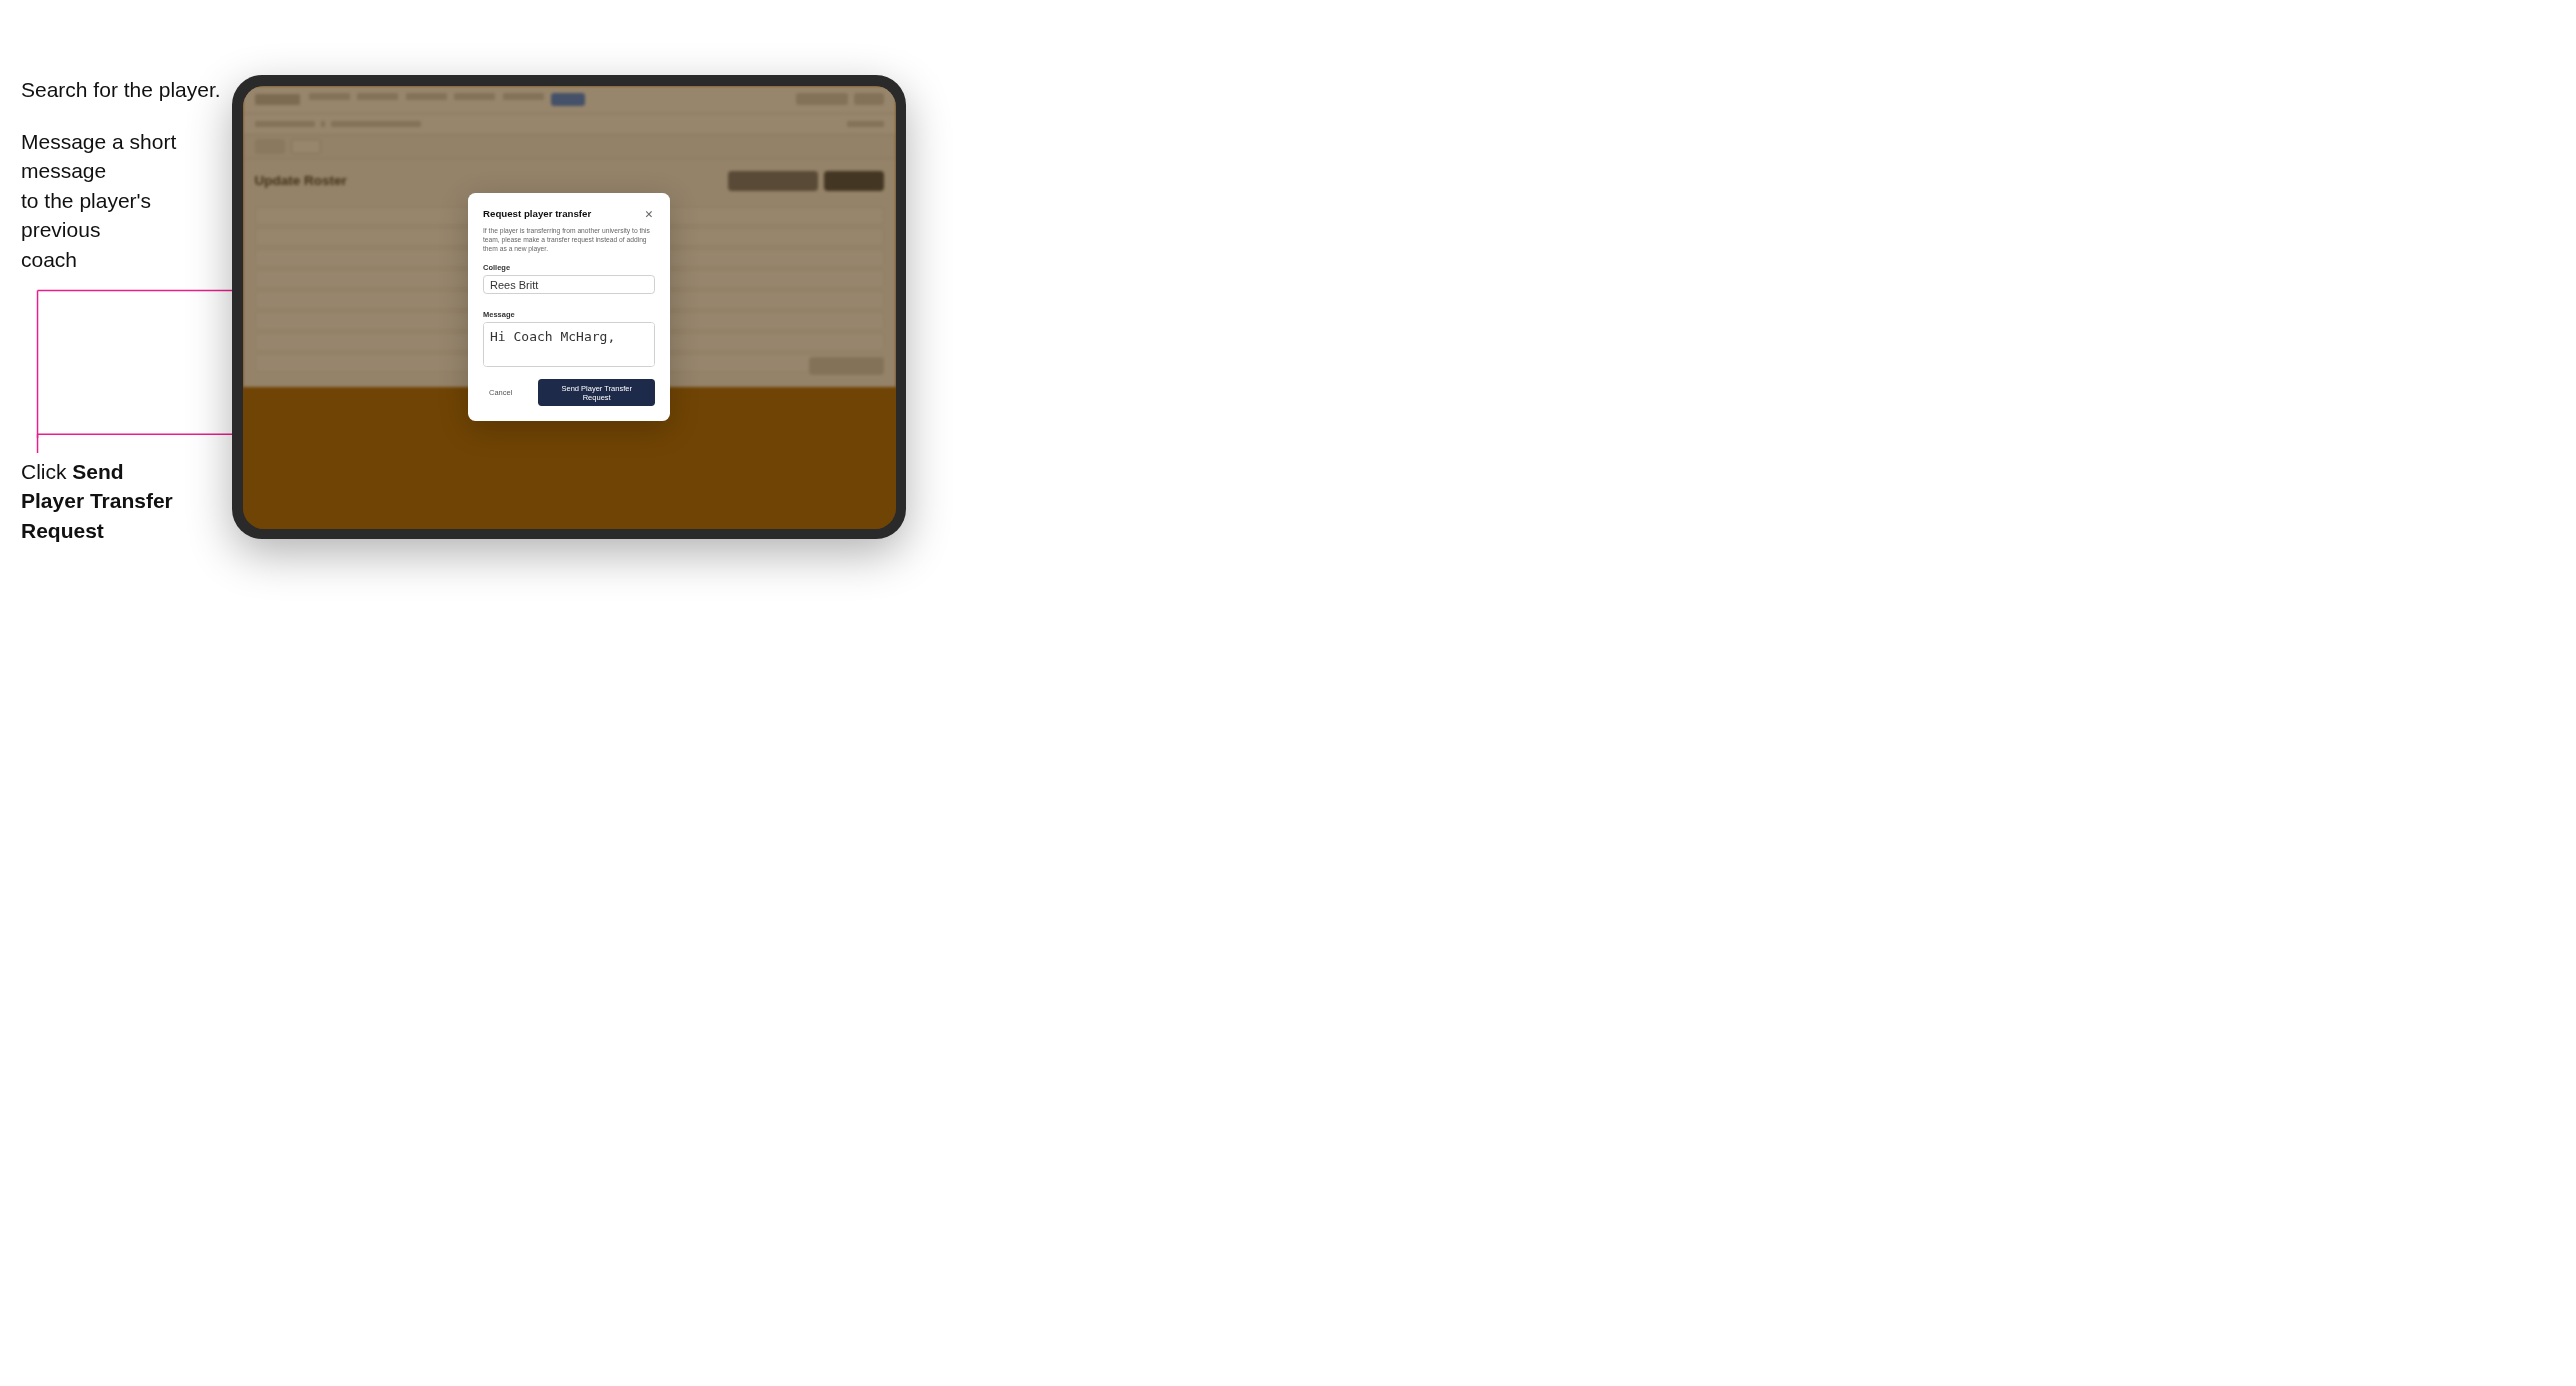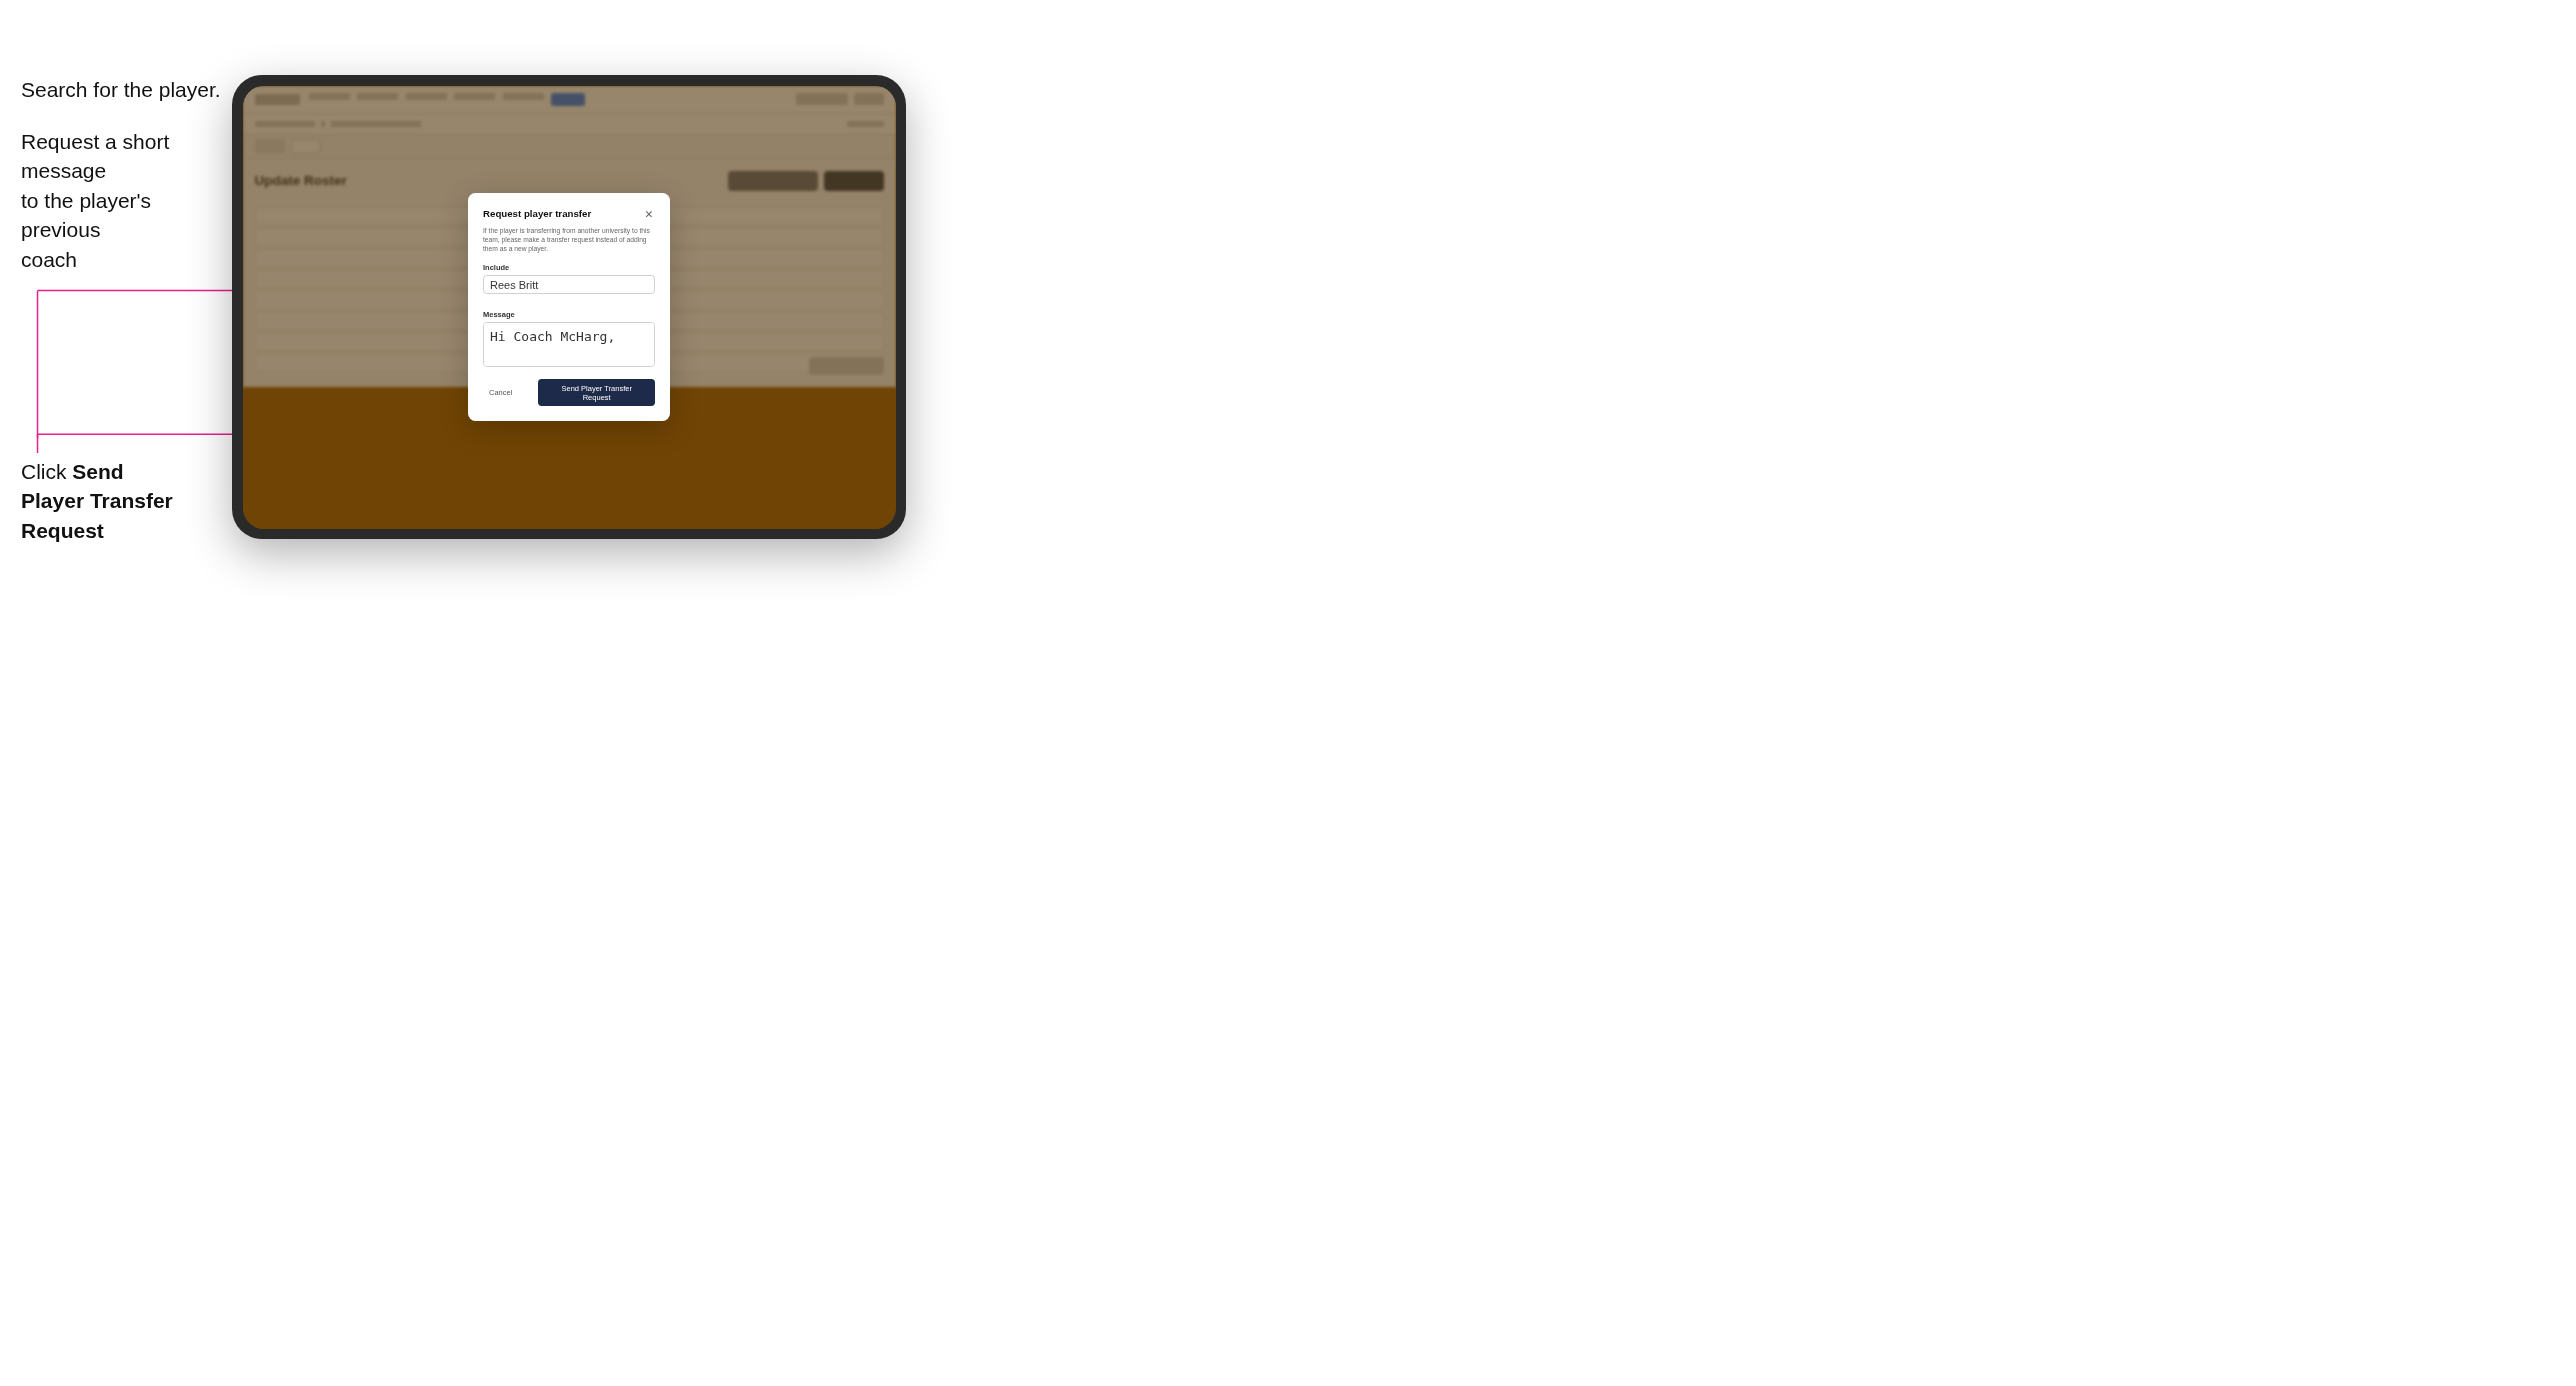--- a/index.html
+++ b/index.html
@@ -340,21 +340,21 @@
       border-radius: 3.7px;
     }
   </style>
 </head>
 <body>
 
 <div class="annotations">
   <div class="annotation-search">Search for the player.</div>
 
   <div class="annotation-message">
-    <span style="white-space: pre-line;">Request a short message
+    <span style="white-space: pre-line;">Message a short message
 to the player's previous
 coach</span>
   </div>
 
   <div class="annotation-click">
     <span>Click </span><strong>Send Player Transfer Request</strong>
   </div>
 </div>
 
 <svg style="position:absolute;left:0;top:0;width:2576px;height:1386px;pointer-events:none;" xmlns="http://www.w3.org/2000/svg" viewBox="0 0 3440 1851" width="2576" height="1386">
@@ -429,21 +429,21 @@
 
     <div class="modal-overlay">
       <div class="modal">
         <div class="modal-header">
           <span class="modal-title">Request player transfer</span>
           <span class="modal-close">✕</span>
         </div>
 
         <p class="modal-description">If the player is transferring from another university to this team, please make a transfer request instead of adding them as a new player.</p>
 
-        <div class="modal-label">Include</div>
+        <div class="modal-label">College</div>
         <input class="modal-input" type="text" value="Rees Britt" style="">
 
         <div class="modal-label">Message</div>
         <textarea class="modal-textarea" style="">Hi Coach McHarg,
 
 Please accept this transfer request for Rees now he has joined us at Scoreboard College</textarea>
 
         <div class="modal-footer">
           <button class="cancel-btn">Cancel</button>
           <button class="send-btn">Send Player Transfer Request</button>

